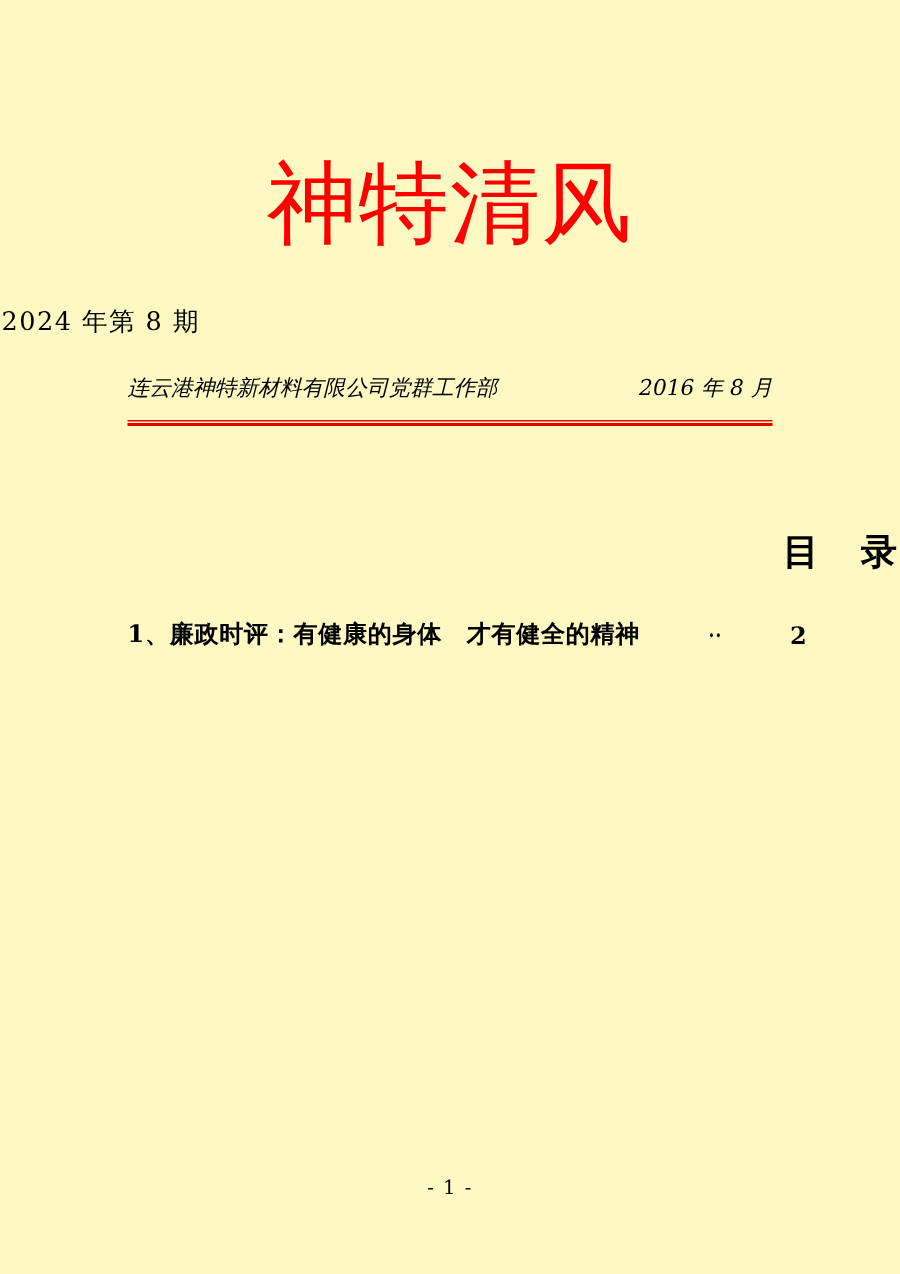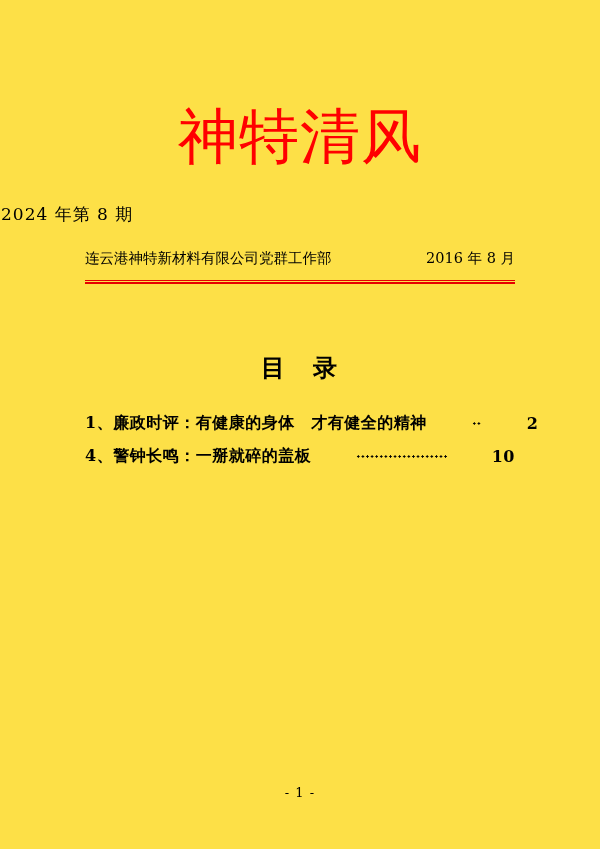--- a/index.html
+++ b/index.html
@@ -2,21 +2,21 @@
 <html><head>
 <meta charset="utf-8">
 <style>
   * { margin: 0; padding: 0; box-sizing: border-box; }
   html, body { background: #ffffff; }
   .page {
     position: relative;
     width: 600px;
     height: 849px;
     margin: 0 auto;
-    background: #fde047;
+    background: #fef9c3;
     color: #000000;
     font-family: "DejaVu Serif", "Liberation Serif", serif;
     overflow: hidden;
   }
   .masthead-title {
     position: absolute;
     top: 102px;
     left: 0;
     width: 100%;
     text-align: center;
@@ -37,20 +37,21 @@
   }
   .meta-row {
     position: absolute;
     top: 249px;
     left: 85px;
     right: 85px;
     display: flex;
     justify-content: space-between;
     align-items: baseline;
     font-size: 14.5px;
+    font-style: italic;
   }
   .header-rule {
     position: absolute;
     top: 280px;
     left: 85px;
     right: 85px;
   }
   .header-rule .rule-thin {
     height: 1.4px;
     background: #e60000;
@@ -58,21 +59,21 @@
   }
   .header-rule .rule-thick {
     height: 1.8px;
     background: #e60000;
   }
   .toc-heading {
     position: absolute;
     top: 352px;
     left: 0;
     width: 100%;
-    text-align: center;
+    text-align: right;
     font-size: 24px;
     font-weight: 700;
     letter-spacing: 2px;
   }
   .toc {
     position: absolute;
     top: 407px;
     left: 85px;
     right: 85px;
   }
@@ -132,23 +133,18 @@
   <div class="toc">
 
     <div class="toc-row">
       <span class="toc-label">1、廉政时评：有健康的身体　才有健全的精神</span>
       <span class="toc-leader"></span>
       <span class="toc-page">2</span>
     </div>
 
 
 
-    <div class="toc-row">
-      <span class="toc-label">4、警钟长鸣：一掰就碎的盖板</span>
-      <span class="toc-leader"></span>
-      <span class="toc-page">10</span>
-    </div>
 
   </div>
 
   <div class="page-footer">- 1 -</div>
 
 </div>
 
 </body></html>

